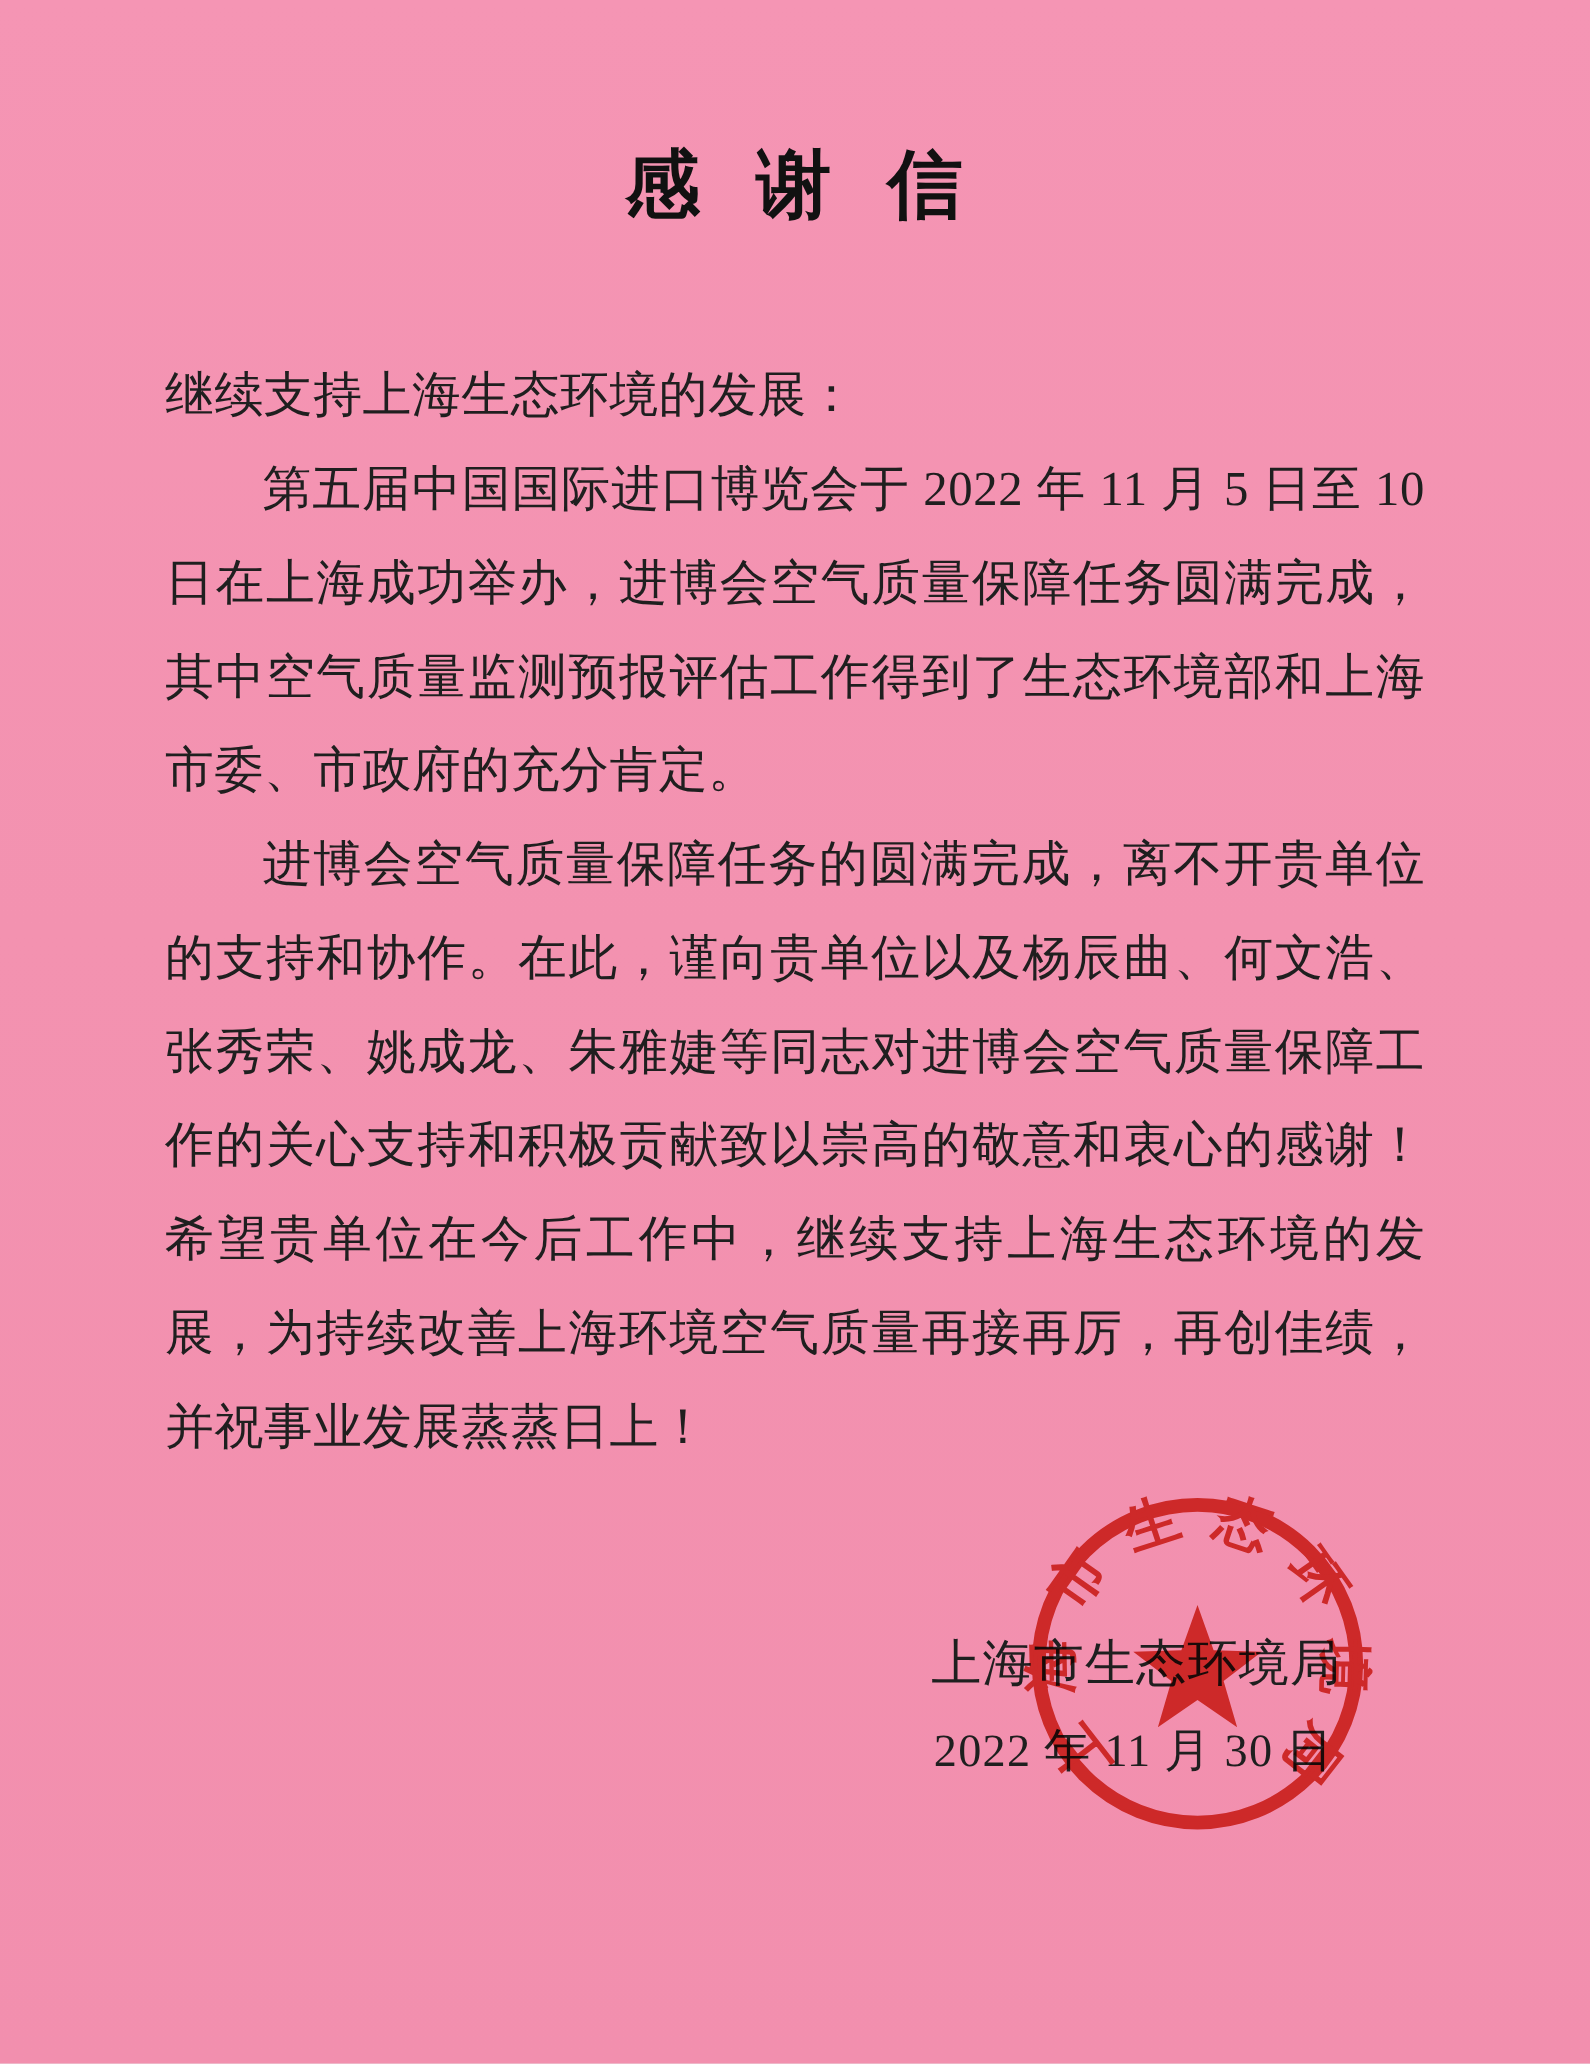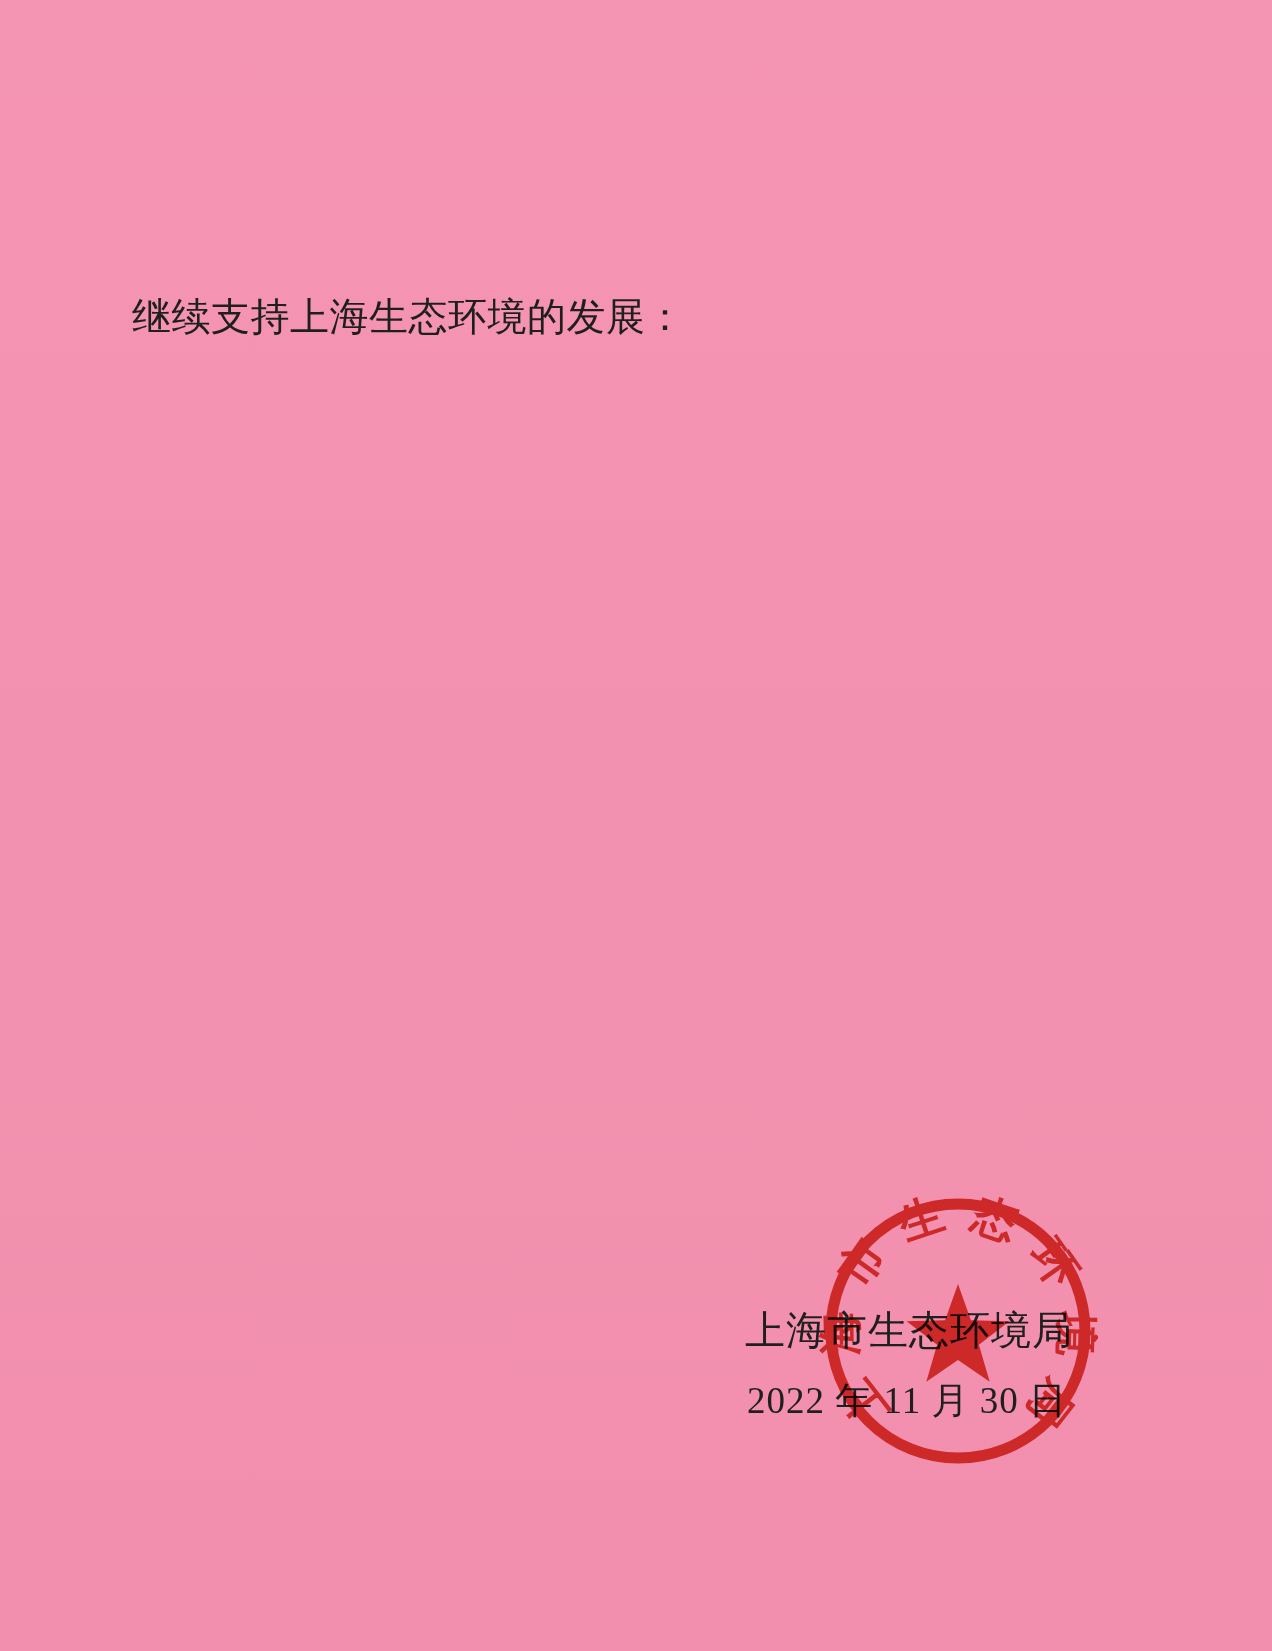--- a/index.html
+++ b/index.html
@@ -59,23 +59,26 @@
     font-family:"Liberation Serif","DejaVu Serif",serif;
     font-weight:700;
     font-size:44px;
   }
 </style>
 </head>
 <body>
 
 <div class="page">
 
+  <h1 class="title">感 谢 信</h1>
 
   <div class="content">
     <p class="salutation">继续支持上海生态环境的发展：</p>
+    <p class="para">第五届中国国际进口博览会于 2022 年 11 月 5 日至 10 日在上海成功举办，进博会空气质量保障任务圆满完成，其中空气质量监测预报评估工作得到了生态环境部和上海市委、市政府的充分肯定。</p>
+    <p class="para">进博会空气质量保障任务的圆满完成，离不开贵单位的支持和协作。在此，谨向贵单位以及杨辰曲、何文浩、张秀荣、姚成龙、朱雅婕等同志对进博会空气质量保障工作的关心支持和积极贡献致以崇高的敬意和衷心的感谢！希望贵单位在今后工作中，继续支持上海生态环境的发展，为持续改善上海环境空气质量再接再厉，再创佳绩，并祝事业发展蒸蒸日上！</p>
   </div>
 
   <div class="signature-org">上海市生态环境局</div>
 
   <div class="signature-date">2022 年 11 月 30 日</div>
 
   <svg class="stamp" viewBox="0 0 280 280" xmlns="http://www.w3.org/2000/svg" xmlns:xlink="http://www.w3.org/1999/xlink">
     <defs>
       <path id="sealArc" d="M 73.8 218.9 A 103 103 0 1 1 206.2 218.9" fill="none"></path>
     </defs>

